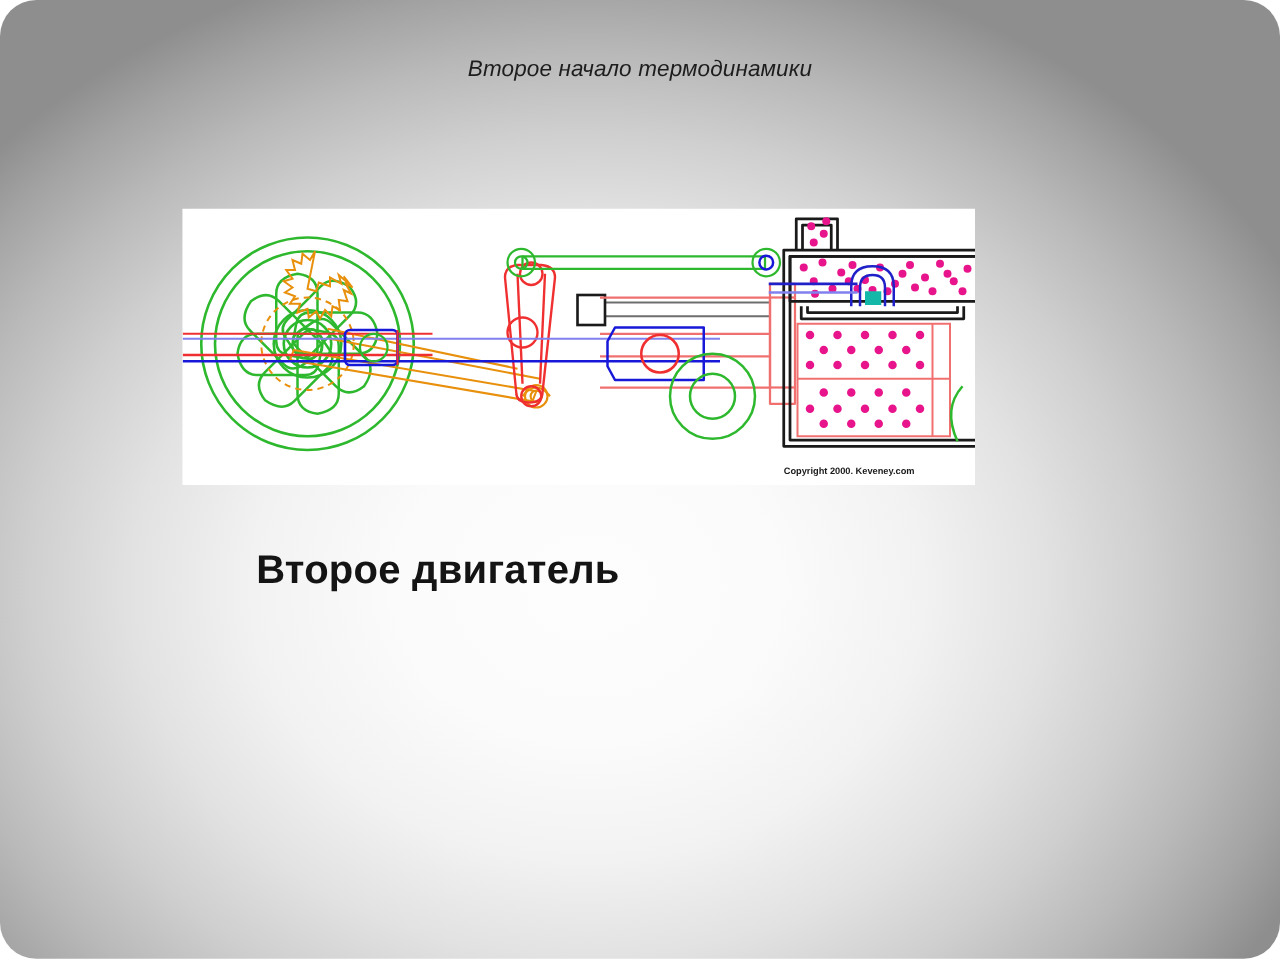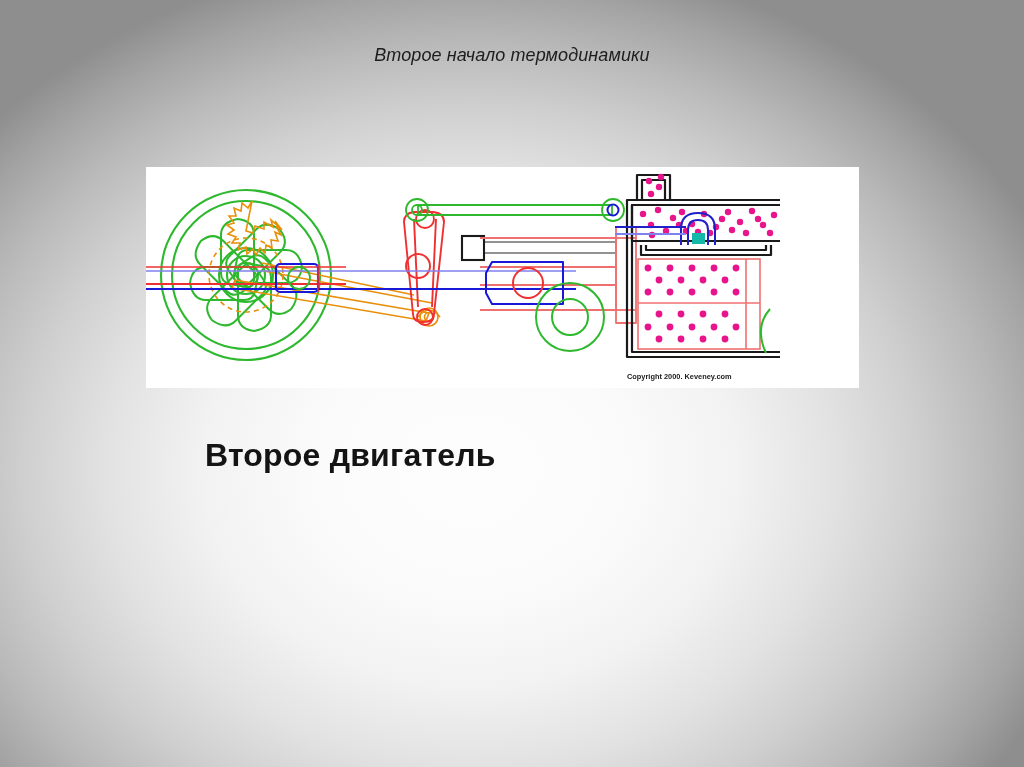--- a/index.html
+++ b/index.html
@@ -19,39 +19,40 @@
     background:
       radial-gradient(ellipse 640px 520px at 470px 470px,
         #fdfdfd 0%,
         #fbfbfb 24%,
         #f2f2f2 42%,
         #e2e2e2 57%,
         #cfcfcf 70%,
         #b9b9b9 82%,
         #a3a3a3 92%,
         #8e8e8e 100%);
+    border-radius: 29px;
   }
   #slide-title {
     position: absolute;
     left: 0;
     top: 44px;
     width: 1024px;
     text-align: center;
     font-style: italic;
     font-size: 18px;
     line-height: 22px;
     color: #1d1d1d;
     letter-spacing: 0.1px;
     white-space: nowrap;
   }
   #figure-frame {
     position: absolute;
     left: 146px;
     top: 167px;
-    width: 713px;
+    width: 634px;
     height: 221px;
     background: #ffffff;
     overflow: hidden;
   }
   #figure-svg {
     display: block;
     width: 634px;
     height: 221px;
   }
   #caption {

